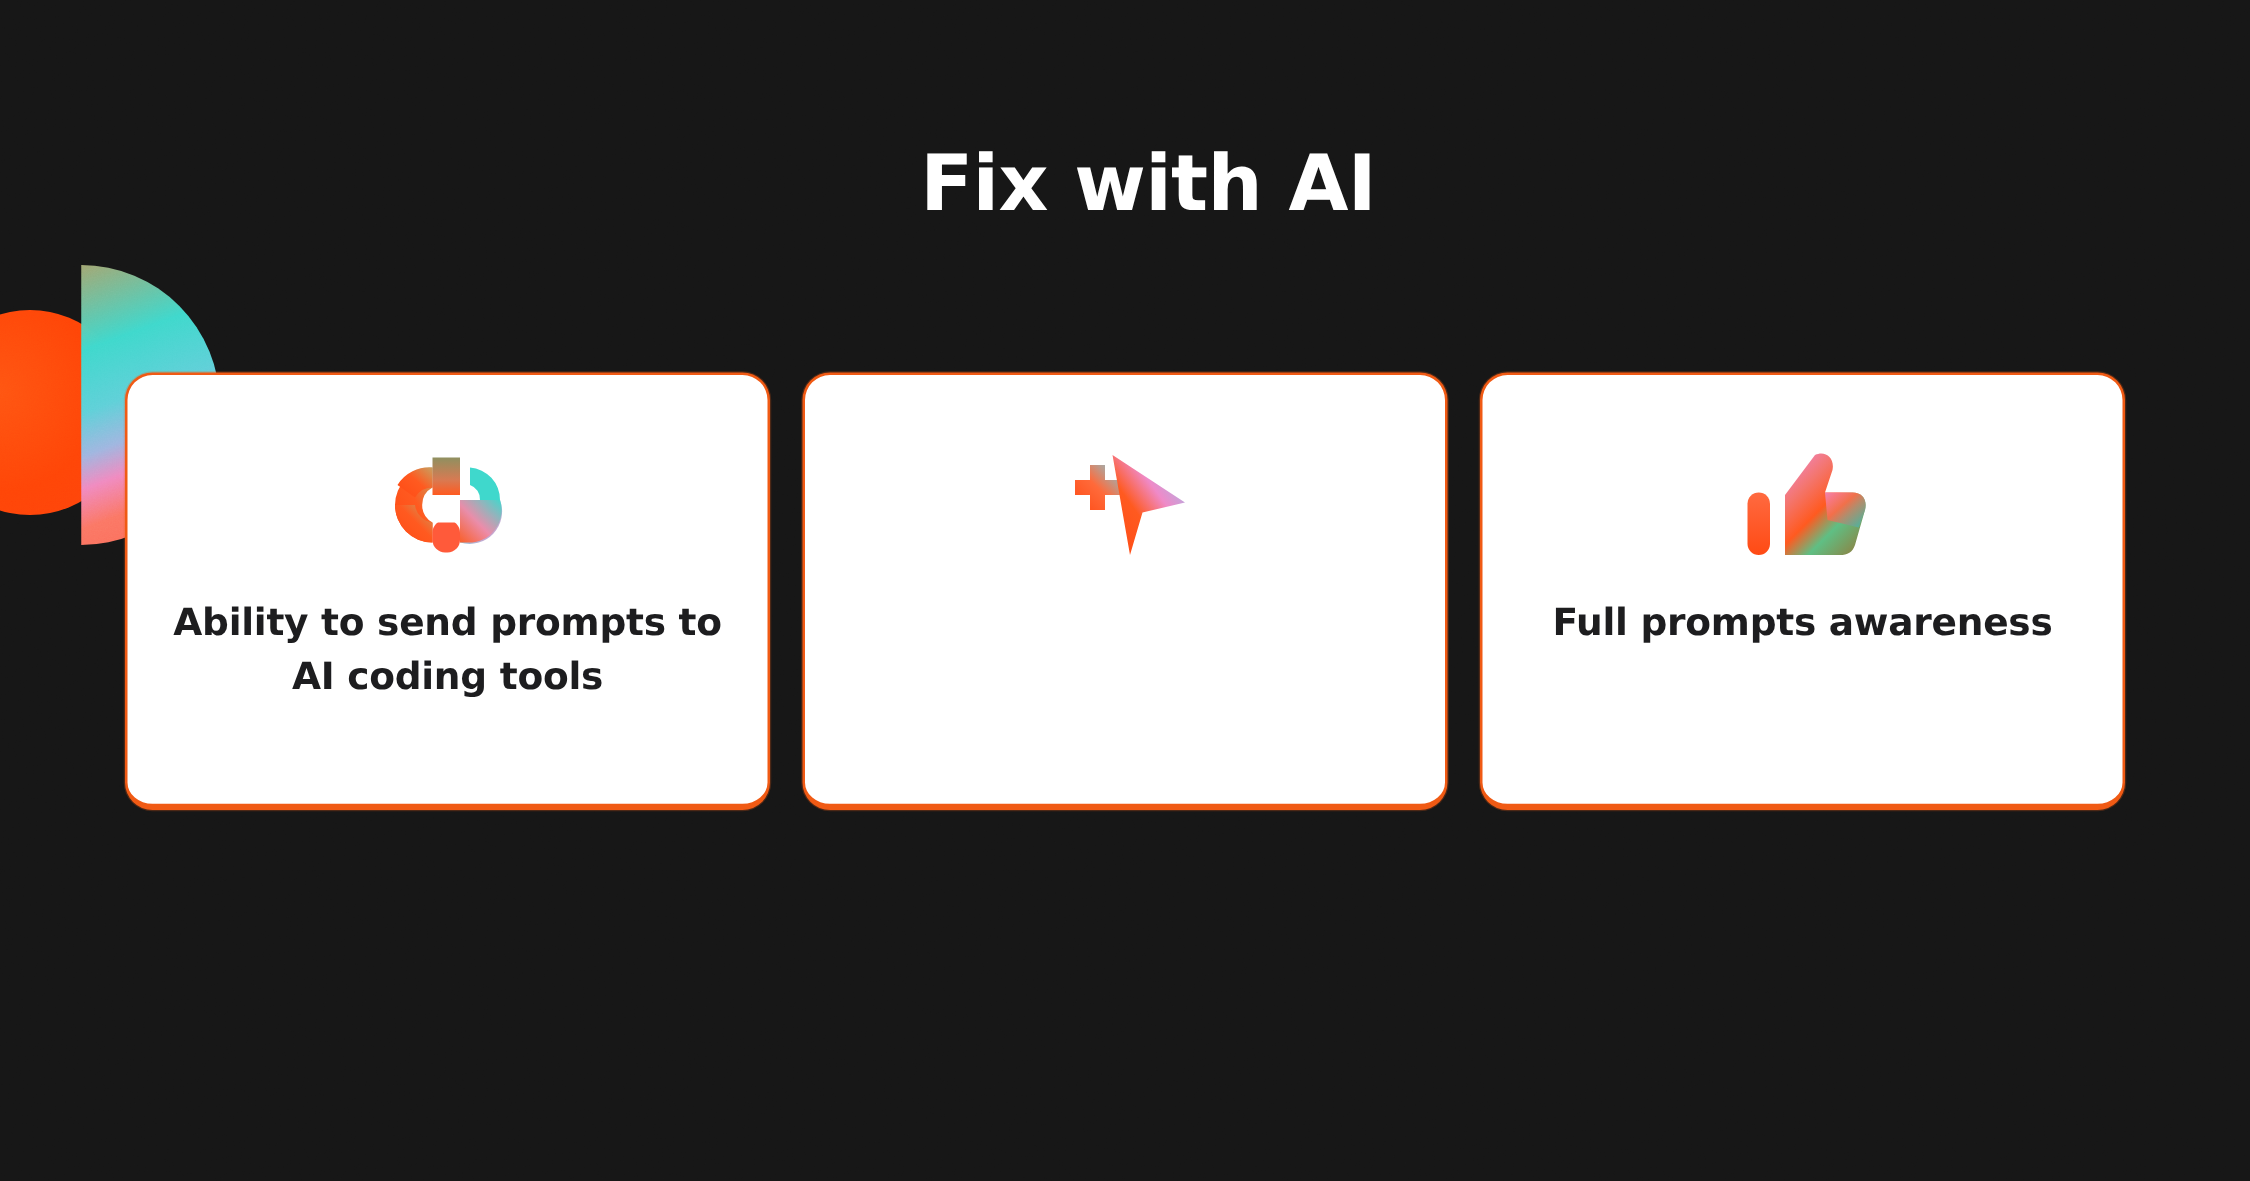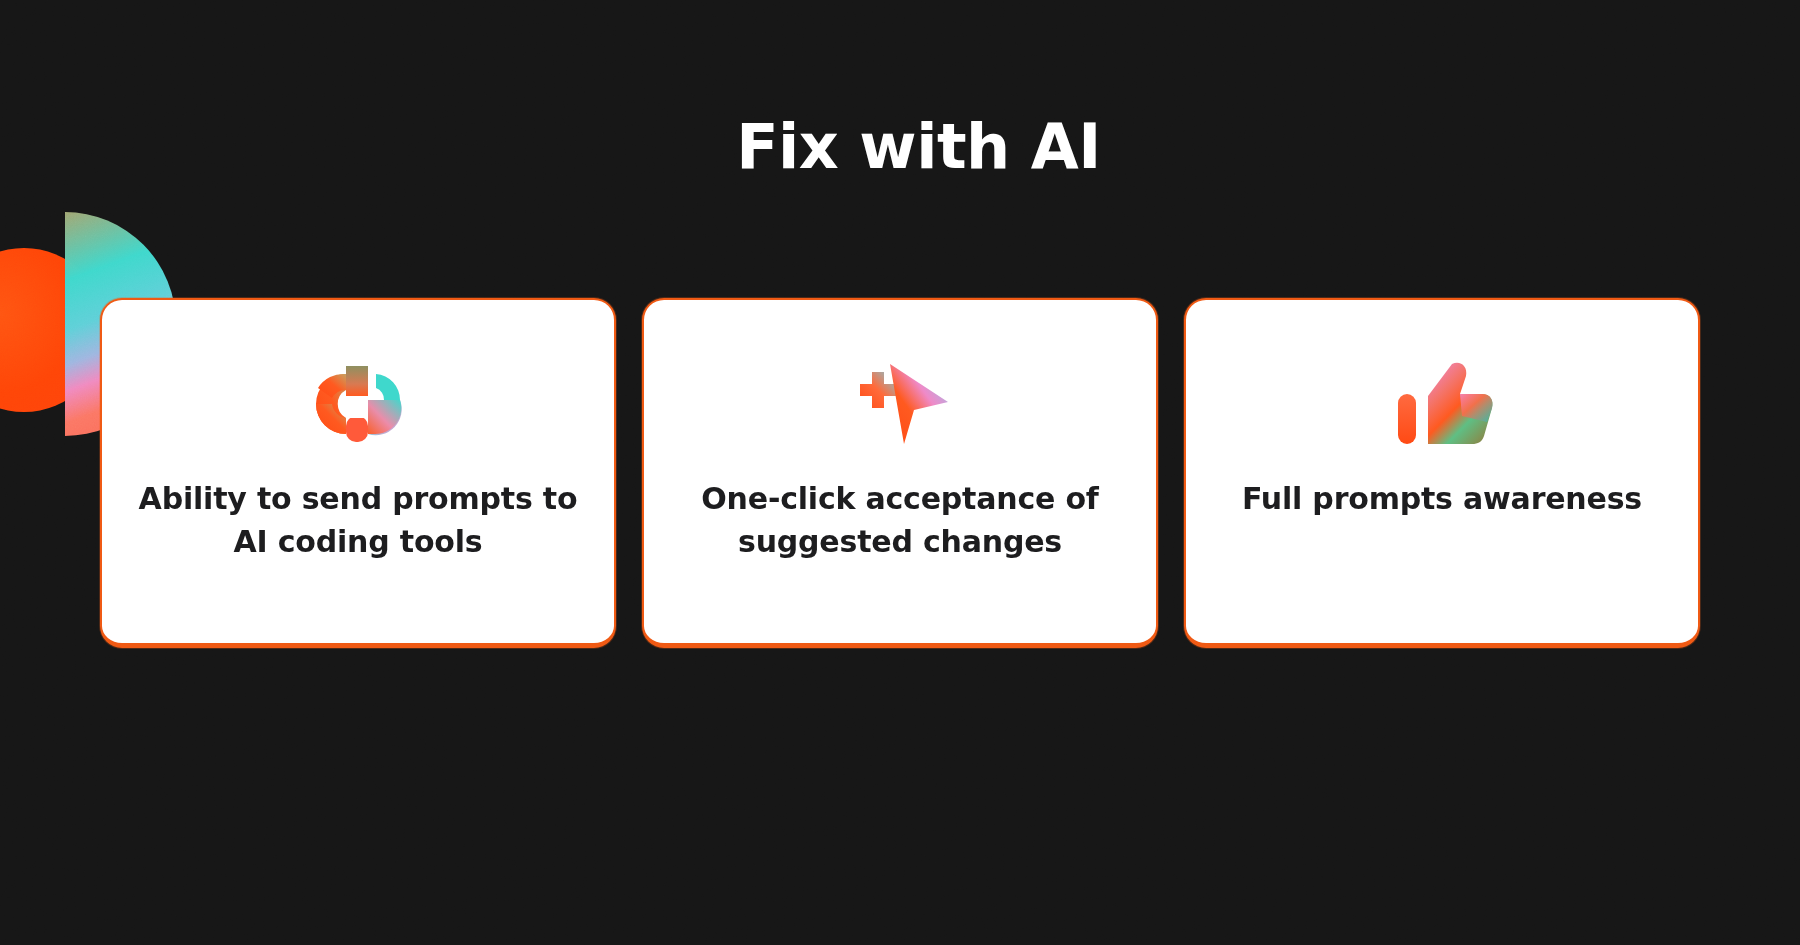--- a/index.html
+++ b/index.html
@@ -207,21 +207,20 @@
             <stop offset="50%" stop-color="#ff6a3a"></stop>
             <stop offset="100%" stop-color="#7fc8d8"></stop>
           </linearGradient>
         </defs>
 
         <path d="M12 26 H24 V14 H36 V26 H48 V38 H36 V50 H24 V38 H12 Z" fill="url(#g2b)"></path>
 
         <path d="M42 6 L100 44 L66 52 L56 86 Z" fill="url(#g2a)"></path>
       </svg>
     </div>
-    <div class="card-label">One-click acceptance of suggested changes</div>
   </div>
 
   <div class="card">
     <div class="card-icon">
       <svg width="104" height="92" viewBox="0 0 104 92">
         <defs>
           <linearGradient id="g3a" x1="0.1" y1="0" x2="0.9" y2="1">
             <stop offset="0%" stop-color="#ef8ac8"></stop>
             <stop offset="28%" stop-color="#f4746a"></stop>
             <stop offset="50%" stop-color="#ff5a20"></stop>

